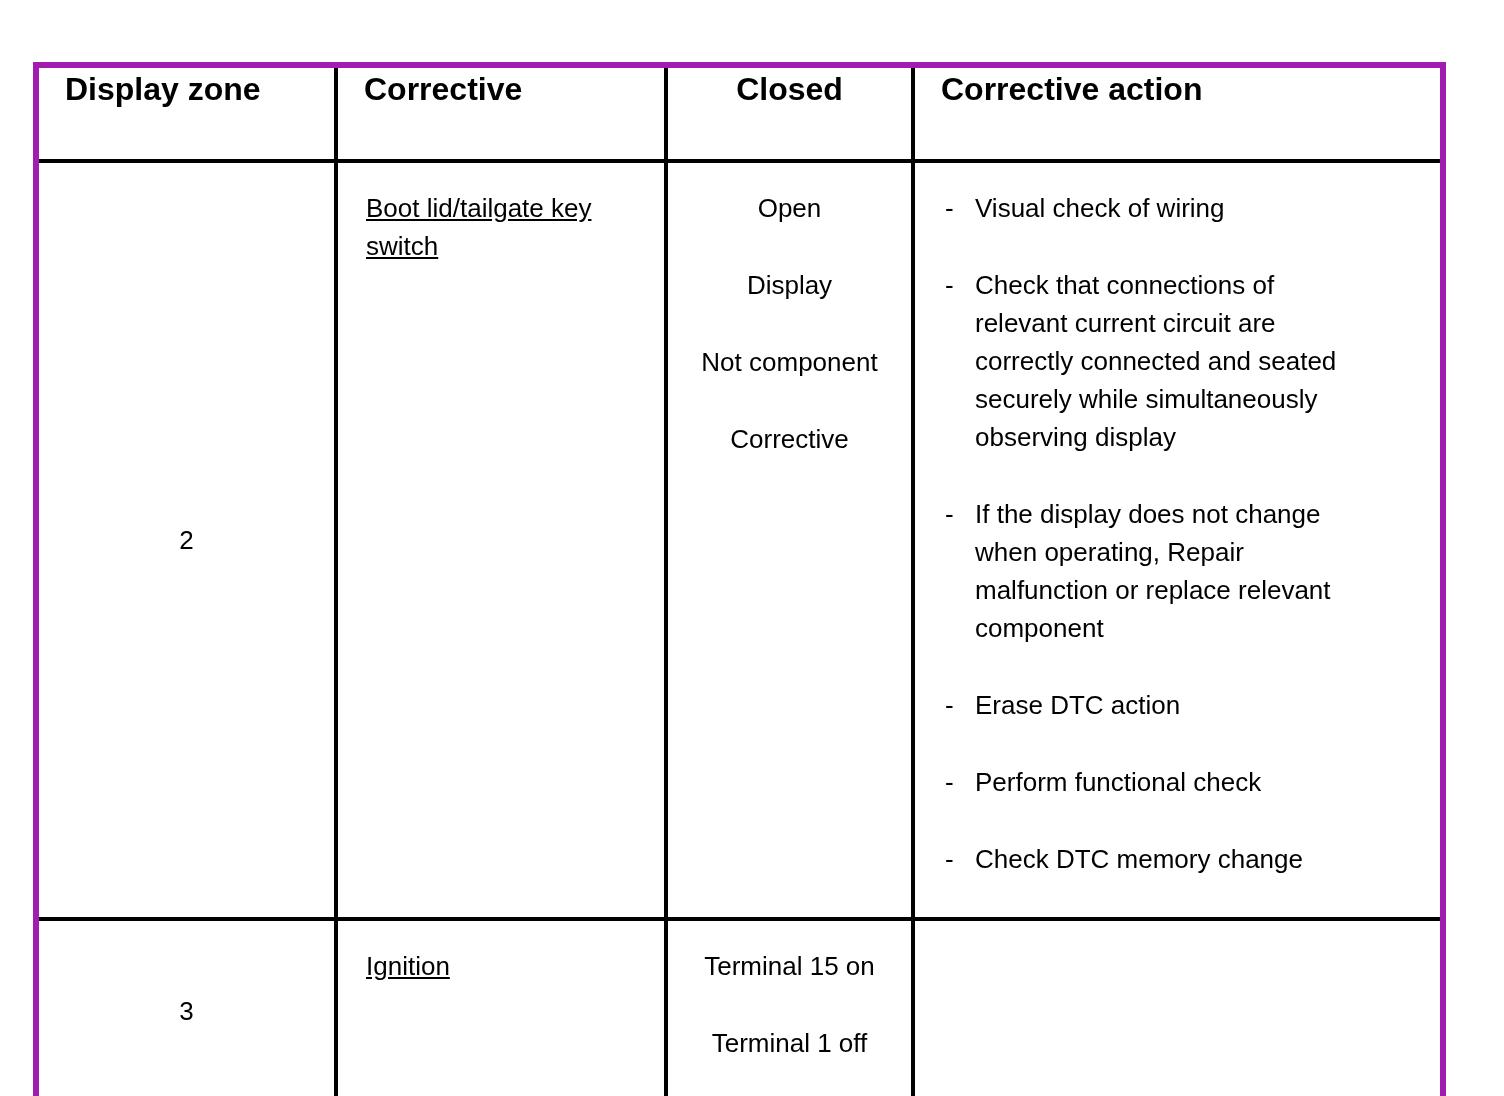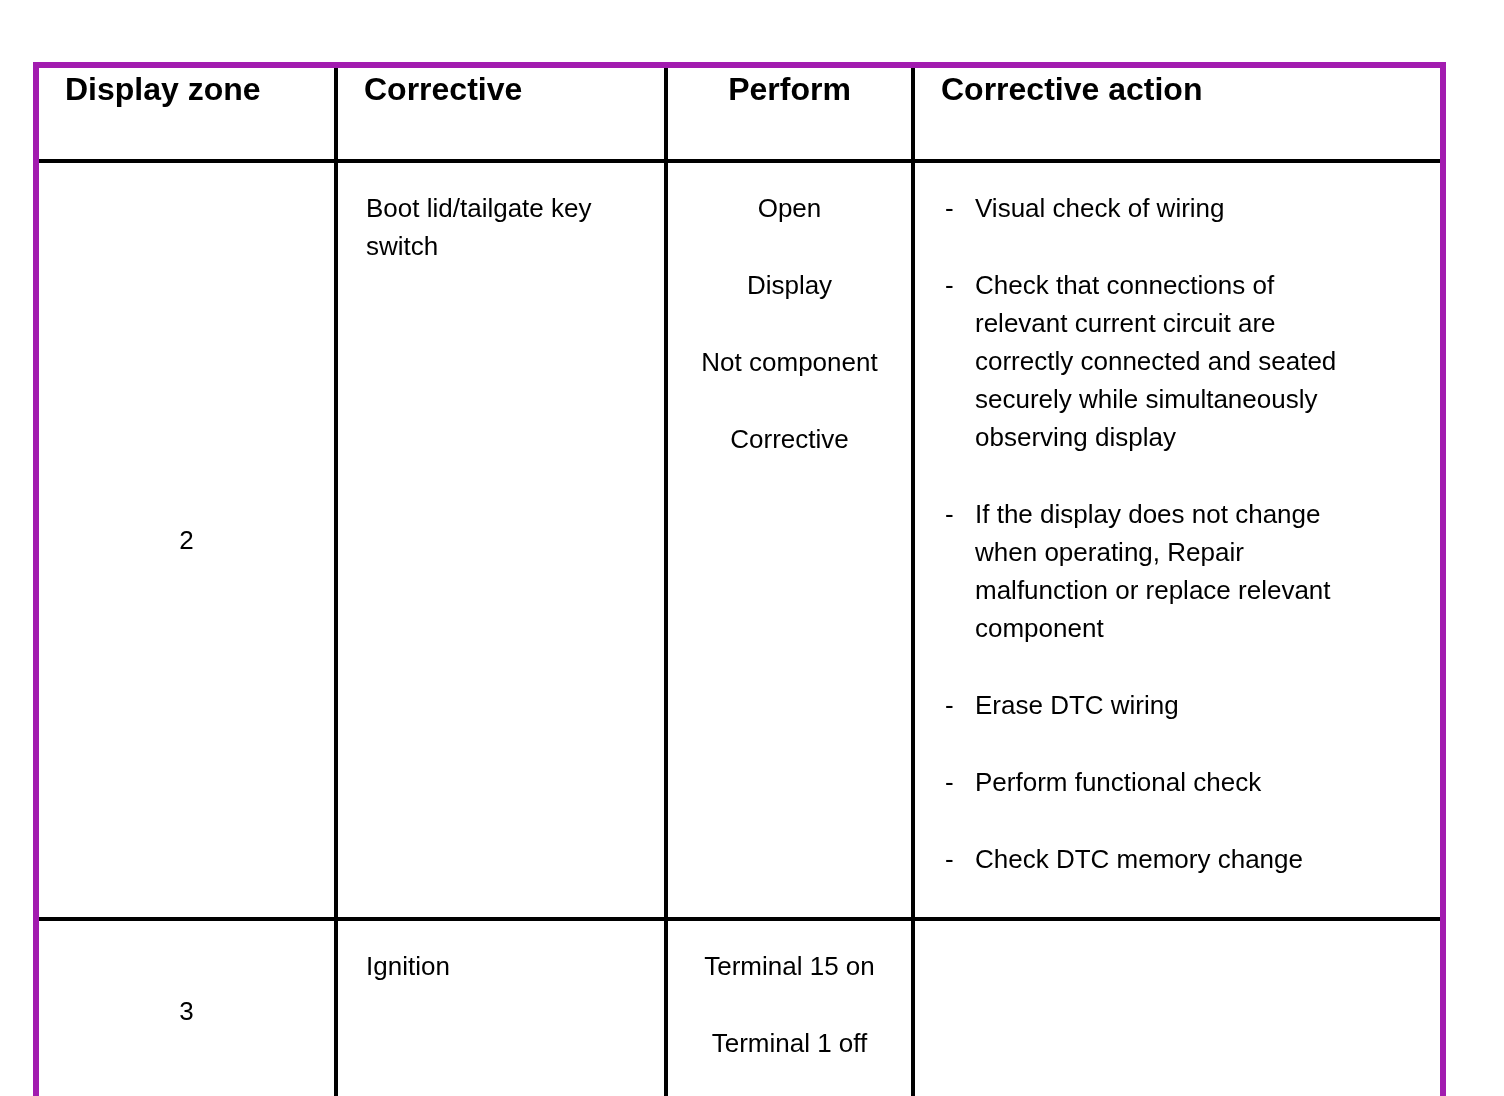--- a/index.html
+++ b/index.html
@@ -53,21 +53,21 @@
   }
   td {
     font-size: 26px;
     line-height: 38px;
     vertical-align: top;
   }
   td.zone-cell {
     vertical-align: middle;
     text-align: center;
   }
-  td.desc-cell { padding: 26px 24px 0 28px; }
+  td.desc-cell { padding: 26px 24px 0 28px; text-decoration: underline; }
   td.disp-cell {
     padding: 26px 4px 0 4px;
     text-align: center;
   }
   .disp-item { margin-bottom: 39px; }
   td.act-cell { padding: 26px 16px 0 30px; }
   .action {
     display: flex;
     align-items: flex-start;
     margin-bottom: 39px;
@@ -83,21 +83,21 @@
     <colgroup>
       <col class="c1">
         <col class="c2">
         <col class="c3">
         <col class="c4">
     </colgroup>
     <thead>
       <tr class="hdr">
         <th>Display zone</th>
         <th>Corrective</th>
-        <th class="th-center">Perform</th>
+        <th class="th-center">Closed</th>
         <th>Corrective action</th>
       </tr>
     </thead>
     <tbody>
       <tr class="r2">
         <td class="zone-cell">2</td>
         <td class="desc-cell">
           <div class="pre">Boot lid/tailgate key
 switch</div>
         </td>
@@ -122,21 +122,21 @@
           </div>
           <div class="action">
             <span class="dash">-</span>
             <span class="pre">If the display does not change
 when operating, Repair
 malfunction or replace relevant
 component</span>
           </div>
           <div class="action">
             <span class="dash">-</span>
-            <span class="pre">Erase DTC wiring</span>
+            <span class="pre">Erase DTC action</span>
           </div>
           <div class="action">
             <span class="dash">-</span>
             <span class="pre">Perform functional check</span>
           </div>
           <div class="action">
             <span class="dash">-</span>
             <span class="pre">Check DTC memory change</span>
           </div>
         </td>

